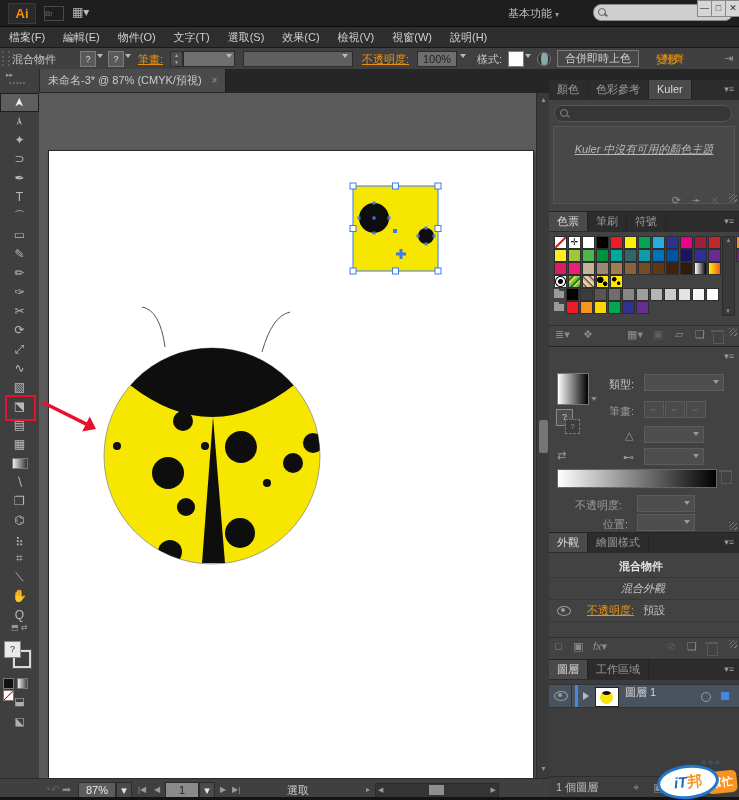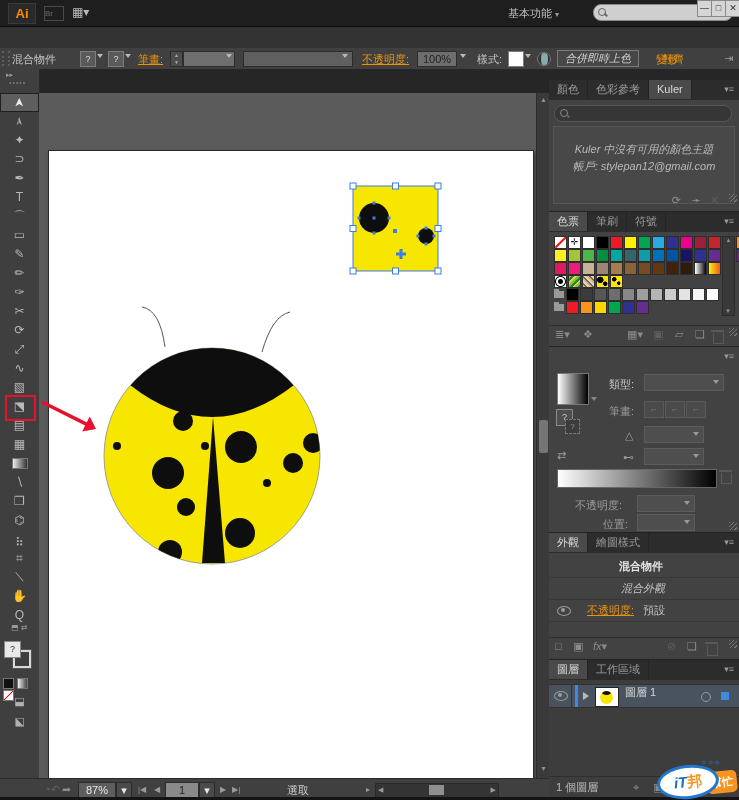--- a/index.html
+++ b/index.html
@@ -73,21 +73,21 @@
   .ptab{display:inline-block;height:19px;line-height:19px;padding:0 8px;color:#9b9b9b;border-right:1px solid #242424;}
   .ptab.active{background:#4a4a4a;color:#d9d9d9;}
   .pmenu{position:absolute;right:5px;top:4px;color:#9a9a9a;font-size:9px;}
   .pgrip{position:absolute;right:2px;bottom:2px;width:8px;height:8px;
          background:repeating-linear-gradient(135deg,#777 0 1px,transparent 1px 3px);}
   .icon-dim{color:#8b8b8b;font-size:11px;}
   .icon-dis{color:#5f5f5f;font-size:11px;}
   
   .kuler-search{position:absolute;left:5px;top:25px;width:176px;height:15px;background:#363636;border:1px solid #555;border-radius:8px;}
   .kuler-msg{position:absolute;left:4px;top:46px;width:180px;height:62px;background:#484848;border:1px solid #565656;
-             color:#b9b9b9;font-style:italic;text-align:center;padding-top:14px;line-height:17px;}
+             color:#b9b9b9;font-style:italic;text-align:center;padding-top:14px;line-height:17px;text-decoration:underline;}
   
   .sw-grid{position:absolute;left:5px;top:24px;width:166px;}
   .sw-row{height:13px;white-space:nowrap;}
   .sw{display:inline-block;width:11px;height:11px;margin:0 1px 1px 0;vertical-align:top;border:1px solid #2e2e2e;position:relative;overflow:hidden;}
   .sw.none{background:#fff;}
   .sw.none:after{content:"";position:absolute;left:-2px;top:4px;width:16px;height:2px;background:#e11;transform:rotate(-45deg);}
   .sw.reg{background:#fff;color:#111;font-size:9px;line-height:11px;text-align:center;}
   .sw.folder{background:none;border:none;}
   .sw.folder:before{content:"";position:absolute;left:0;top:3px;width:10px;height:7px;background:#9a9a9a;}
   .sw.folder:after{content:"";position:absolute;left:0;top:1px;width:5px;height:2px;background:#9a9a9a;}
@@ -151,20 +151,21 @@
     </div>
     <div class="searchbox">
       <span class="mag" style="left:4px;top:3px;"></span>
       <span></span>
     </div>
     <div class="winbtn" style="left:697px;width:13px;">—</div>
     <div class="winbtn" style="left:711px;width:13px;">□</div>
     <div class="winbtn" style="left:725px;width:14px;">✕</div>
   </div>
 
+  <div class="menubar"><span id="menu-items"><span class="menu-item">檔案(F)</span><span class="menu-item">編輯(E)</span><span class="menu-item">物件(O)</span><span class="menu-item">文字(T)</span><span class="menu-item">選取(S)</span><span class="menu-item">效果(C)</span><span class="menu-item">檢視(V)</span><span class="menu-item">視窗(W)</span><span class="menu-item">說明(H)</span></span></div>
 
   <div class="ctrlbar">
     <span class="grip"></span>
     <span class="c-lab" style="left:12px;">混合物件</span>
     <span class="qbox" style="left:80px;">?</span>
     <span class="dd-arrow" style="left:97px;"></span>
     <span class="qbox" style="left:108px;">?</span>
     <span class="dd-arrow" style="left:125px;"></span>
     <span class="c-lab c-orange" style="left:138px;">筆畫:</span>
     <span class="stepper" style="left:170px;">▲<br>▼</span>
@@ -172,30 +173,33 @@
     <span class="dd-arrow" style="left:226px;"></span>
     <span class="dd" style="left:243px;width:108px;"></span>
     <span class="dd-arrow" style="left:342px;"></span>
     <span class="c-lab c-orange" style="left:362px;">不透明度:</span>
     <span class="dd" style="left:417px;width:38px;background:#6e6e6e;color:#222;text-align:center;line-height:14px;">100%</span>
     <span class="dd-arrow" style="left:460px;"></span>
     <span class="c-lab" style="left:477px;">樣式:</span>
     <span class="qbox" style="left:508px;background:#fff;"></span>
     <span class="dd-arrow" style="left:525px;"></span>
     <span class="globe" style="left:537px;"></span>
-    <span class="c-btn" style="left:557px;font-style:italic;">合併即時上色</span>
+    <span class="c-btn" style="left:557px;">合併即時上色</span>
     <span class="c-lab c-orange" style="left:662px;text-decoration:none;">對齊</span>
     <span class="c-lab c-orange" style="left:656px;text-decoration:none;">變形</span>
     <span class="c-lab" style="left:724px;color:#9a9a9a;">⇥</span>
   </div>
 
   <div class="tabbar">
     <div class="tool-stub">
       <div style="padding:2px 0 0 6px;">▸▸</div>
       <div style="padding-left:9px;letter-spacing:1px;color:#777;">•••••</div>
+    </div>
+    <div class="doc-tab">
+      <span>未命名-3* @ 87% (CMYK/預視)</span><span class="doc-close">×</span>
     </div>
   </div>
 
   <div class="toolbar">
     <div id="tools">
         <div class="tool selected"><span class="g g-up">➤</span></div>
         <div class="tool"><span class="g g-up">➢</span></div>
         <div class="tool"><span class="g ">✦</span></div>
         <div class="tool"><span class="g ">⊃</span></div>
         <div class="tool"><span class="g ">✒</span></div>
@@ -298,21 +302,20 @@
   <div class="dock">
 
     <div class="panel" style="top:0;height:131px;">
       <div class="ptabs"><span class="ptab">顏色</span><span class="ptab">色彩參考</span><span class="ptab active">Kuler</span></div>
       <span class="pmenu">▾≡</span>
       <div class="kuler-search">
         <span class="mag" style="left:5px;top:3px;border-color:#888;"></span>
       </div>
       <div class="kuler-msg">
         <div>Kuler 中沒有可用的顏色主題</div>
-        <div>帳戶: stylepan12@gmail.com</div>
       </div>
       <div class="panel-icons" style="top:112px;border-top:none;">
         <span class="icon-dim" style="right:58px;">⟳</span>
         <span class="icon-dim" style="right:38px;">➛</span>
         <span class="icon-dis" style="right:20px;">✕</span>
         <span class="pgrip"></span>
       </div>
     </div>
 
     <div class="panel" style="top:132px;height:134px;">

